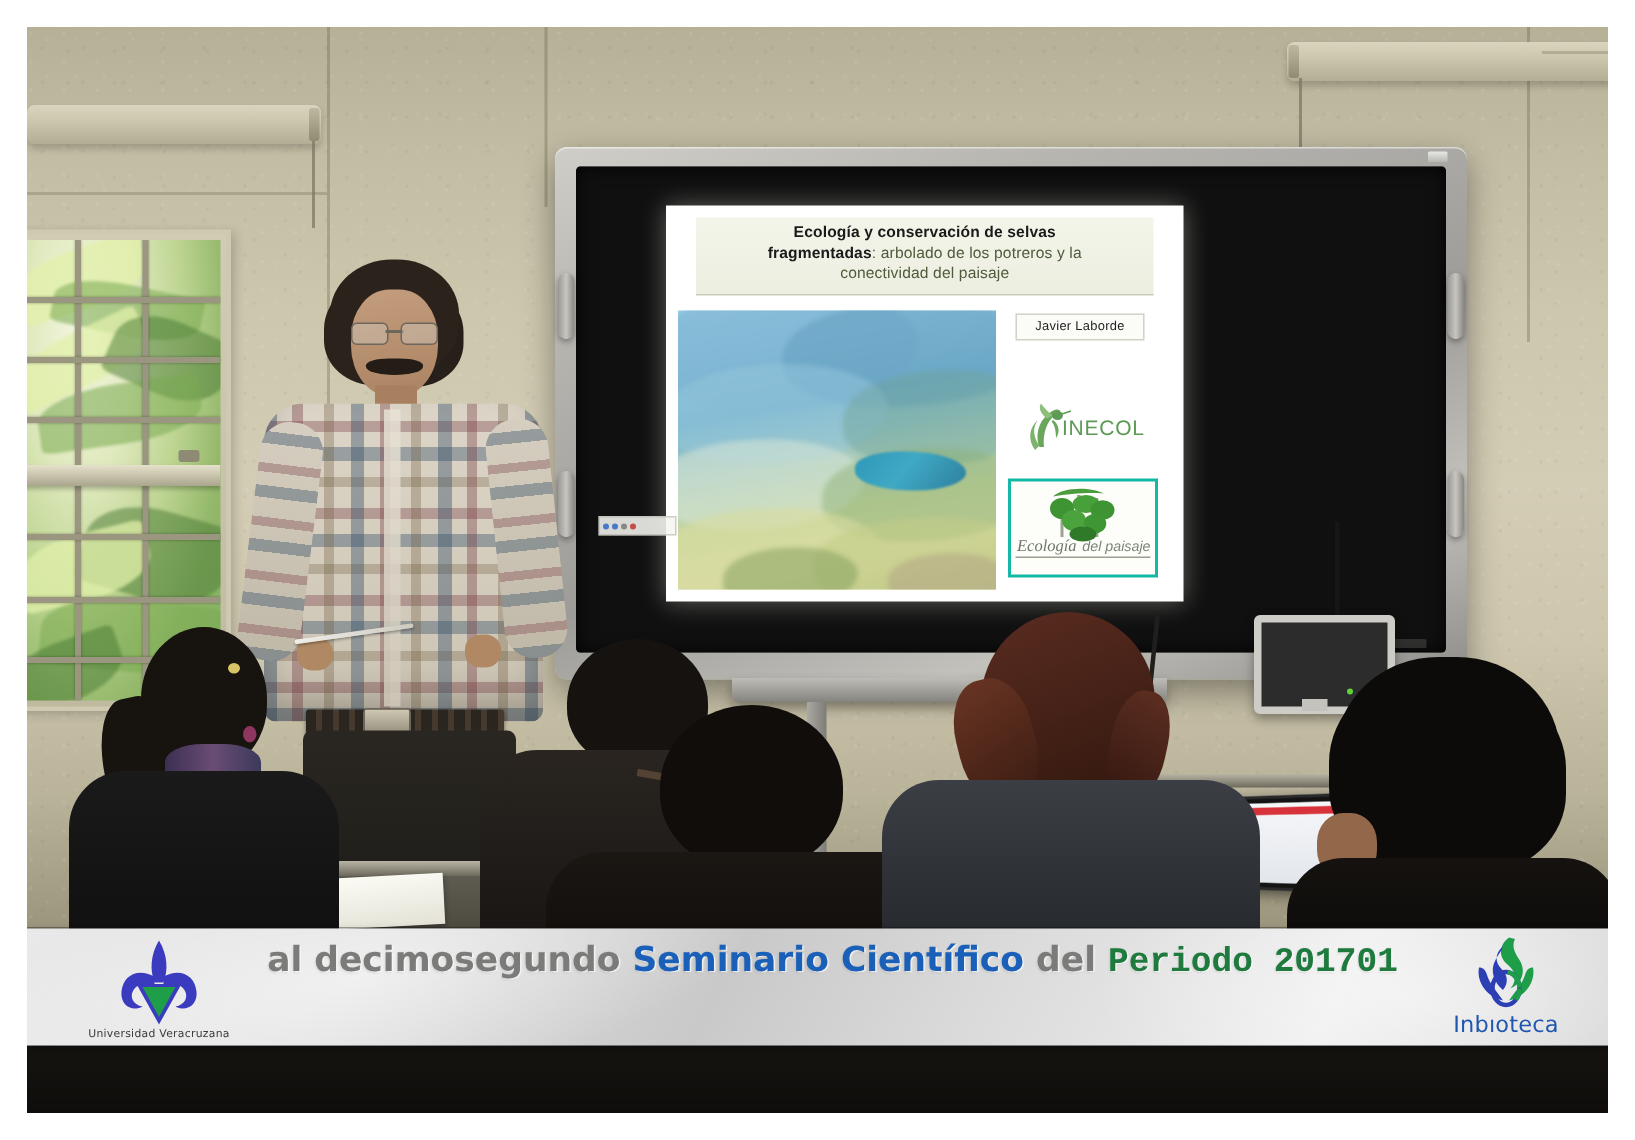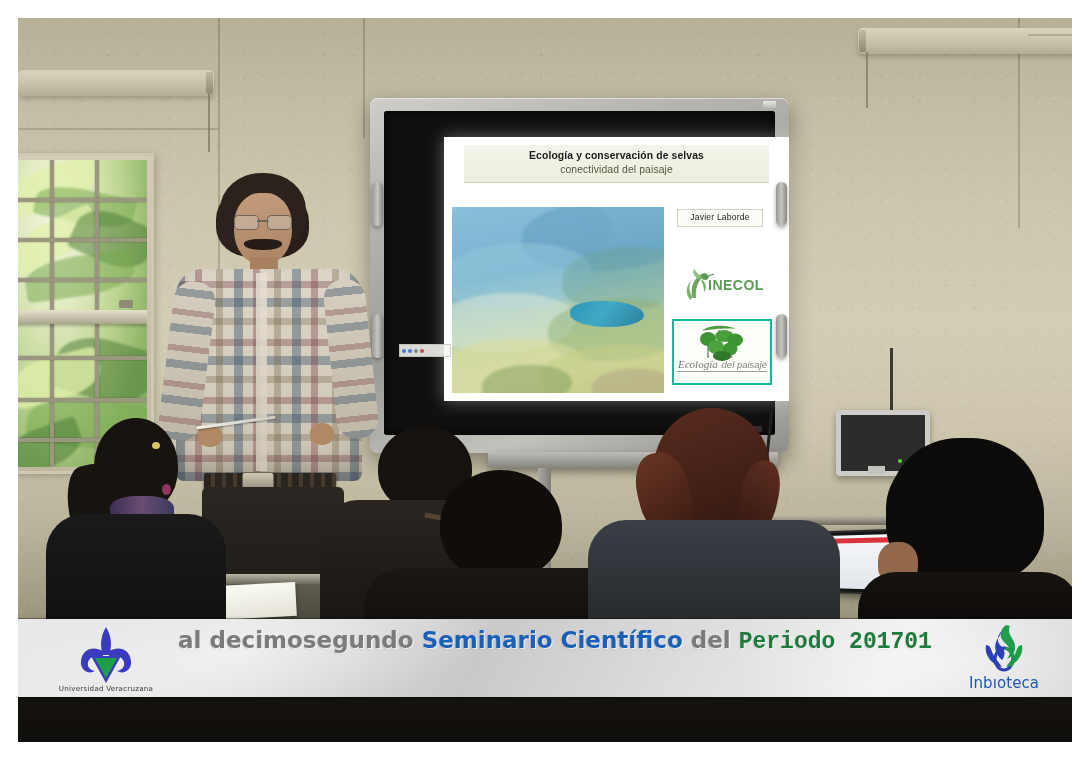--- a/index.html
+++ b/index.html
@@ -71,21 +71,21 @@
   }
   .foliage.light{background:rgba(225,240,170,.75);}
   .foliage.dark{background:rgba(70,120,50,.50);}
   .win-mullion-v{position:absolute;top:0;bottom:0;width:4px;background:#9b9680;box-shadow:0 0 2px rgba(0,0,0,.35);}
   .win-mullion-h{position:absolute;left:0;right:0;height:4px;background:#9b9680;box-shadow:0 0 2px rgba(0,0,0,.35);}
   .win-rail{position:absolute;left:0;right:0;height:14px;background:linear-gradient(180deg,#e6e1cb,#aaa58d);box-shadow:0 2px 3px rgba(0,0,0,.25);}
   .win-latch{position:absolute;width:14px;height:8px;background:#8e8a74;border-radius:2px;}
 
   
   .board-outer{
-    position:absolute;left:352px;top:80px;width:419px;height:355px;
+    position:absolute;left:352px;top:80px;width:608px;height:355px;
     background:linear-gradient(160deg,#cfcec9 0%,#b6b5b0 22%,#9d9c98 55%,#c2c1bc 78%,#8e8d89 100%);
     border-radius:8px;
     box-shadow:0 8px 22px rgba(0,0,0,.38), inset 0 1px 0 rgba(255,255,255,.55);
   }
   .board-inner{
     position:absolute;left:14px;top:13px;right:14px;bottom:18px;
     background:#101010;border-radius:3px;
     box-shadow:inset 0 0 12px rgba(0,0,0,.9);
   }
   .board-sensor{
@@ -150,21 +150,21 @@
   .speaker-tag{
     position:absolute;left:233px;top:72px;width:84px;height:16px;
     background:#fbfbf7;border:1px solid #d2d2c6;
     font-size:8.6px;color:#232323;line-height:15px;text-align:center;
     letter-spacing:.2px;
   }
 
   .inecol-logo{position:absolute;left:236px;top:130px;width:84px;height:36px;}
   .inecol-word{
     position:absolute;left:28px;top:10px;font-size:14px;letter-spacing:.5px;
-    color:#5c9a55;font-family:"Liberation Sans",sans-serif;font-weight:bold;
+    color:#5c9a55;font-family:"Liberation Sans",sans-serif;
   }
 
   .eco-logo{
     position:absolute;left:228px;top:182px;width:96px;height:62px;
     background:#fdfdf9;border:2px solid #14b8a6;
   }
   .eco-word{
     position:absolute;left:4px;bottom:13px;font-size:11px;
     color:#6f7768;font-family:"Liberation Serif",serif;font-style:italic;
   }
@@ -375,20 +375,23 @@
     <div class="board-sensor"></div>
     <div class="board-inner">
 
       <div class="slide">
 
         <div class="slide-title-box">
           <div class="slide-title-line">
             <b>Ecología y conservación de selvas</b>
           </div>
           <div class="slide-title-line">
+            <b>fragmentadas</b><span>: arbolado de los potreros y la</span>
+          </div>
+          <div class="slide-title-line">
             <span>conectividad del paisaje</span>
           </div>
         </div>
 
         <div class="slide-photo">
           <div class="terrain" style="left:-20px;top:-14px;width:180px;height:80px;background:rgba(120,175,205,.55);"></div>
           <div class="terrain" style="left:70px;top:-6px;width:170px;height:70px;background:rgba(95,155,190,.50);"></div>
           <div class="terrain" style="left:-10px;top:36px;width:150px;height:66px;background:rgba(150,200,220,.50);"></div>
           <div class="terrain" style="left:110px;top:40px;width:130px;height:64px;background:rgba(110,165,150,.45);"></div>
           <div class="terrain" style="left:-16px;top:86px;width:140px;height:60px;background:rgba(215,230,215,.55);"></div>

